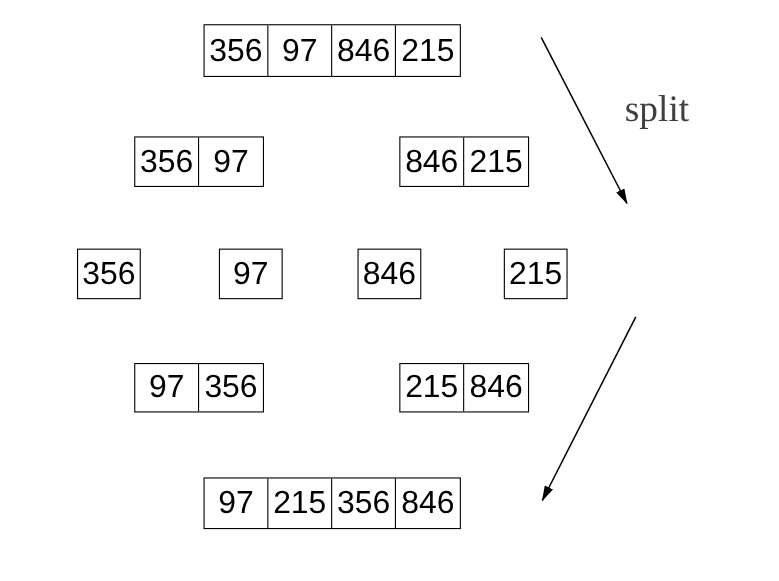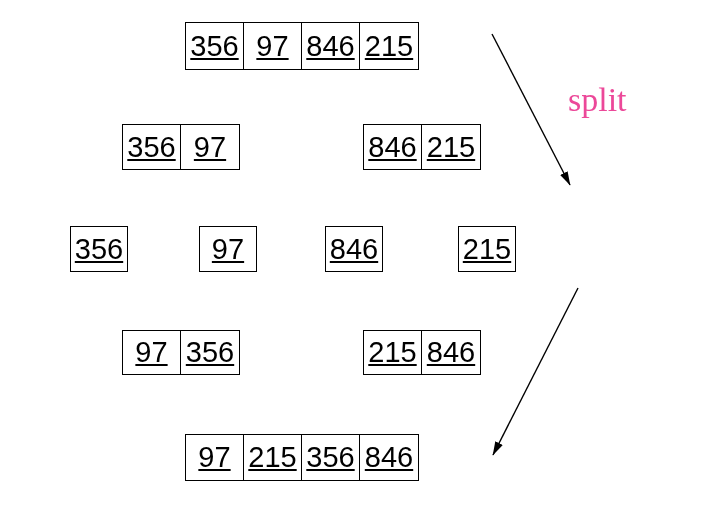--- a/index.html
+++ b/index.html
@@ -32,37 +32,36 @@
   }
   .cell {
     display: flex;
     align-items: center;
     justify-content: center;
     font-family: "Liberation Sans", sans-serif;
     font-size: 29px;
     color: #000000;
     border-right: 1.5px solid #000000;
     box-sizing: border-box;
-    text-decoration: underline;
   }
   .cell:last-child {
     border-right: none;
   }
   .w58 { width: 58px; }
   .w56 { width: 56px; }
   .h46 { height: 46px; }
   .h45 { height: 45px; }
   .h44 { height: 44px; }
   .h43 { height: 43px; }
   .arrow-label {
     position: absolute;
     font-family: "Liberation Serif", serif;
     font-size: 34px;
     line-height: 1;
-    color: #ec4899;
+    color: #404040;
     white-space: nowrap;
   }
 </style>
 </head>
 <body>
 
 <div class="canvas">
 
   <svg class="arrows-layer" viewBox="0 0 708 528" xmlns="http://www.w3.org/2000/svg">
     <defs>

